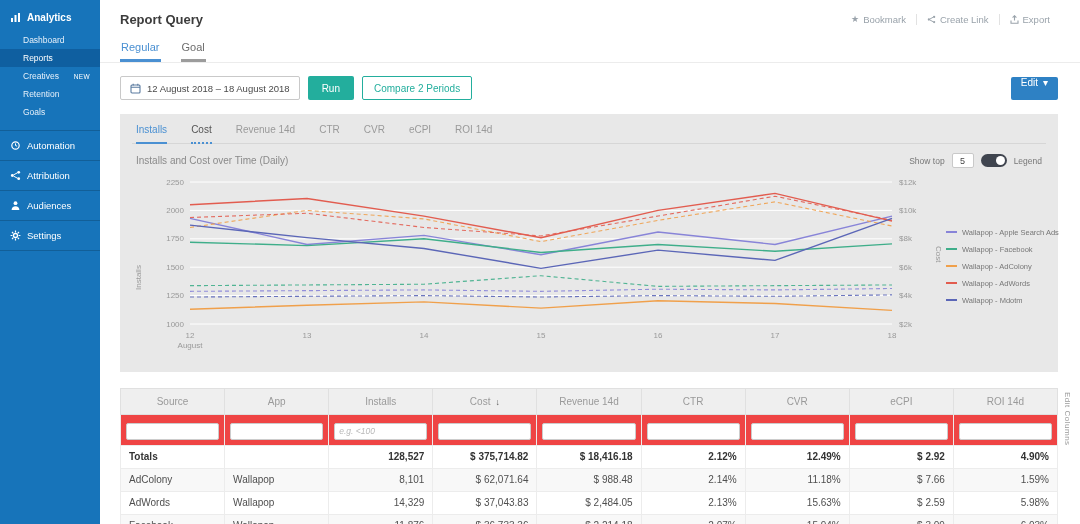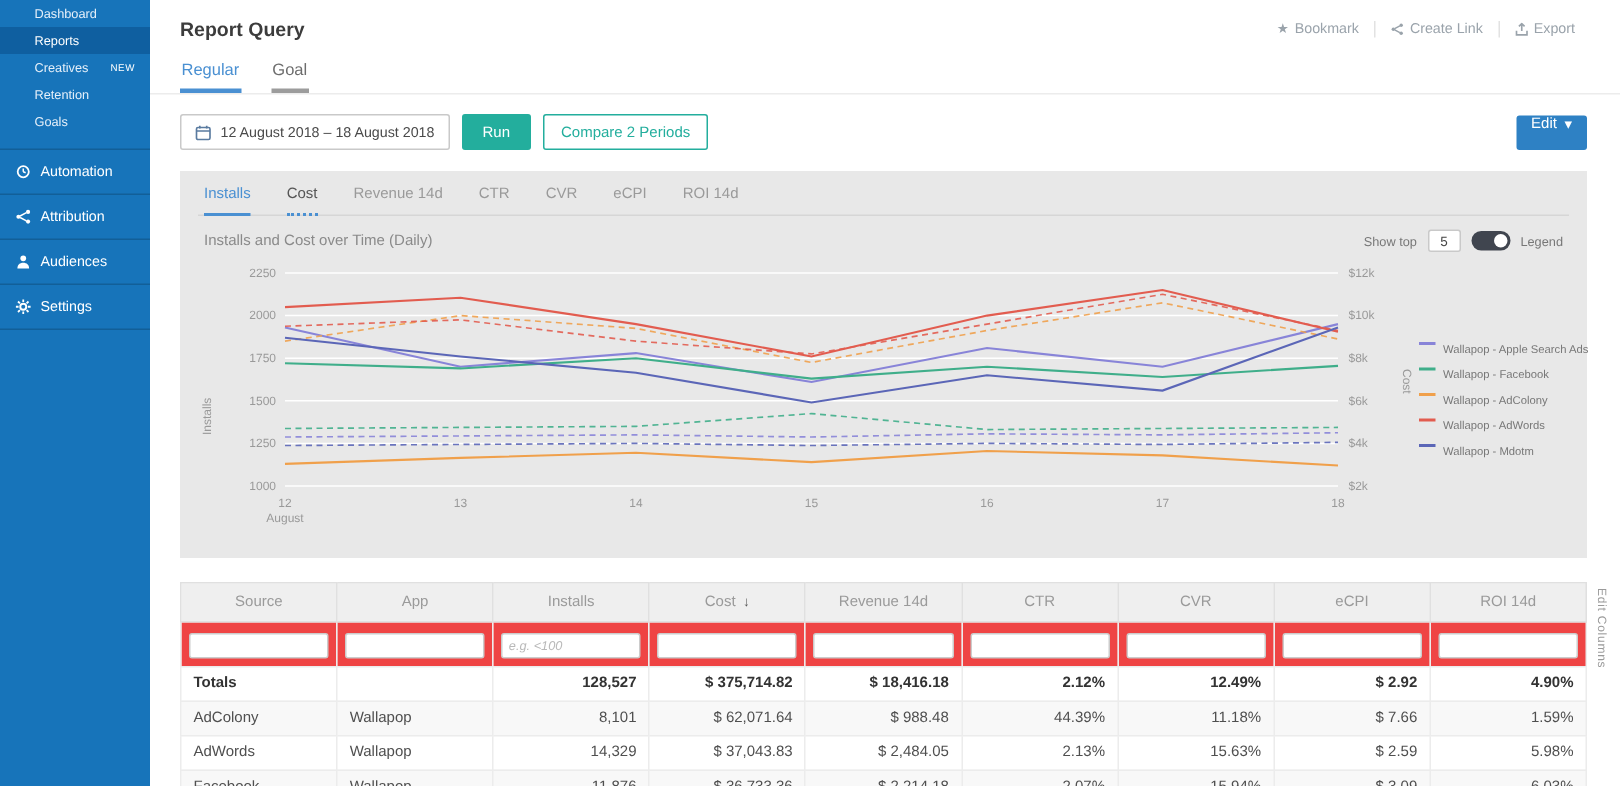--- a/index.html
+++ b/index.html
@@ -56,21 +56,21 @@
   .chart-controls{margin-left:auto;display:flex;align-items:center;gap:7px;font-size:8.5px;color:#777}
   .showtop-input{width:22px;height:15px;border:1px solid #c9c9c9;border-radius:2px;font-size:9px;
     text-align:center;font-family:inherit;color:#444;background:#fff}
   .toggle{width:26px;height:13px;background:#40454f;border-radius:7px;position:relative;cursor:pointer}
   .toggle .knob{position:absolute;right:2px;top:2px;width:9px;height:9px;border-radius:50%;background:#fff}
   .chart-region{display:flex;align-items:stretch;margin-top:4px}
   .axis-label{writing-mode:vertical-rl;transform:rotate(180deg);font-size:8px;color:#999;
     display:flex;align-items:center;justify-content:center;width:12px;padding-bottom:24px}
   .axis-label.right{transform:none;padding-bottom:24px}
   .legend{width:102px;display:flex;flex-direction:column;justify-content:center;gap:8px;padding-left:2px}
-  .legend-item{display:flex;gap:5px;font-size:7.5px;color:#777;white-space:nowrap;cursor:pointer}
+  .legend-item{display:flex;align-items:center;gap:5px;font-size:7.5px;color:#777;white-space:nowrap;cursor:pointer}
   .legend-swatch{width:11px;height:2px;flex:none}
 
   
   .table-wrap{margin:16px 22px 0 20px;position:relative}
   table{width:100%;border-collapse:collapse;table-layout:fixed}
   th{background:#efefef;border:1px solid #e0e0e0;font-weight:normal;font-size:10px;color:#9a9a9a;
     padding:7px 4px;text-align:center;cursor:pointer}
   .sort-arrow{color:#555;margin-left:5px;font-size:9px}
   td{border:1px solid #ececec}
   .filter-cell{padding:5px;background:#ef4444}
@@ -84,20 +84,30 @@
   .edit-columns{position:absolute;right:-14px;top:4px;writing-mode:vertical-rl;font-size:8px;
     color:#9a9a9a;cursor:pointer;letter-spacing:.5px}
 </style>
 </head>
 <body>
 
 <div class="app">
 
   <aside class="sidebar">
     <div class="side-group">
+      <div class="side-header">
+        <span class="sicon">
+          <svg width="11" height="11" viewBox="0 0 11 11">
+              <rect x="1" y="6" width="2" height="4" fill="#fff"></rect>
+              <rect x="4.5" y="3" width="2" height="7" fill="#fff"></rect>
+              <rect x="8" y="1" width="2" height="9" fill="#fff"></rect>
+            </svg>
+        </span>
+        <span>Analytics</span>
+      </div>
       <div class="sub-item">Dashboard</div>
       <div class="sub-item active">Reports</div>
       <div class="sub-item with-badge">
         <span>Creatives</span>
         <span class="badge">NEW</span>
       </div>
       <div class="sub-item">Retention</div>
       <div class="sub-item">Goals</div>
     </div>
 
@@ -322,21 +332,21 @@
               <td class="data-cell num">12.49%</td>
               <td class="data-cell num">$ 2.92</td>
               <td class="data-cell num">4.90%</td>
             </tr>
             <tr class="zebra">
               <td class="data-cell">AdColony</td>
               <td class="data-cell">Wallapop</td>
               <td class="data-cell num">8,101</td>
               <td class="data-cell num">$ 62,071.64</td>
               <td class="data-cell num">$ 988.48</td>
-              <td class="data-cell num">44.39%</td>
+              <td class="data-cell num">2.14%</td>
               <td class="data-cell num">11.18%</td>
               <td class="data-cell num">$ 7.66</td>
               <td class="data-cell num">1.59%</td>
             </tr>
             <tr>
               <td class="data-cell">AdWords</td>
               <td class="data-cell">Wallapop</td>
               <td class="data-cell num">14,329</td>
               <td class="data-cell num">$ 37,043.83</td>
               <td class="data-cell num">$ 2,484.05</td>

